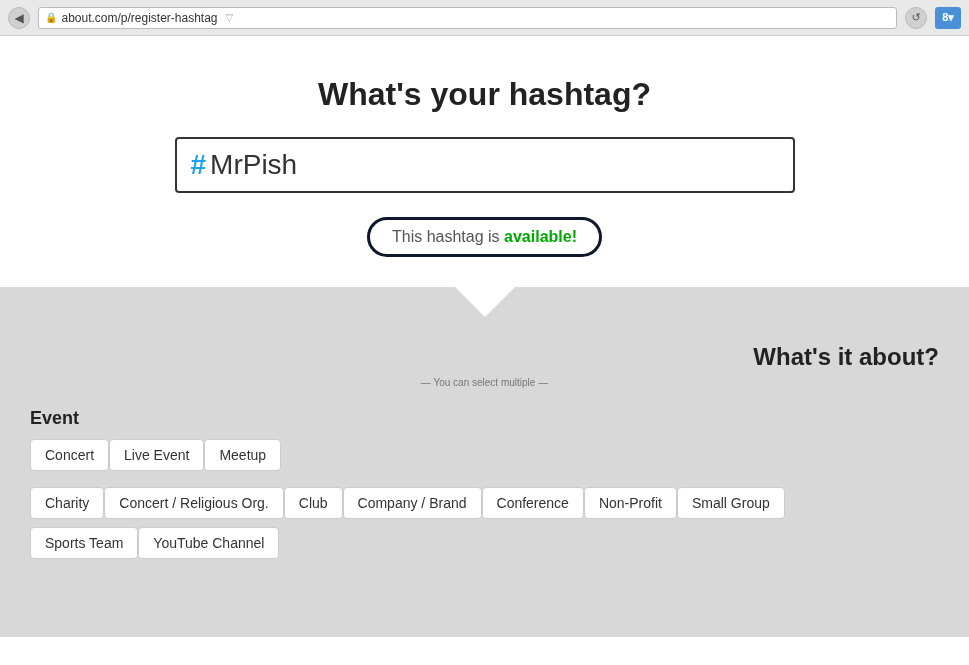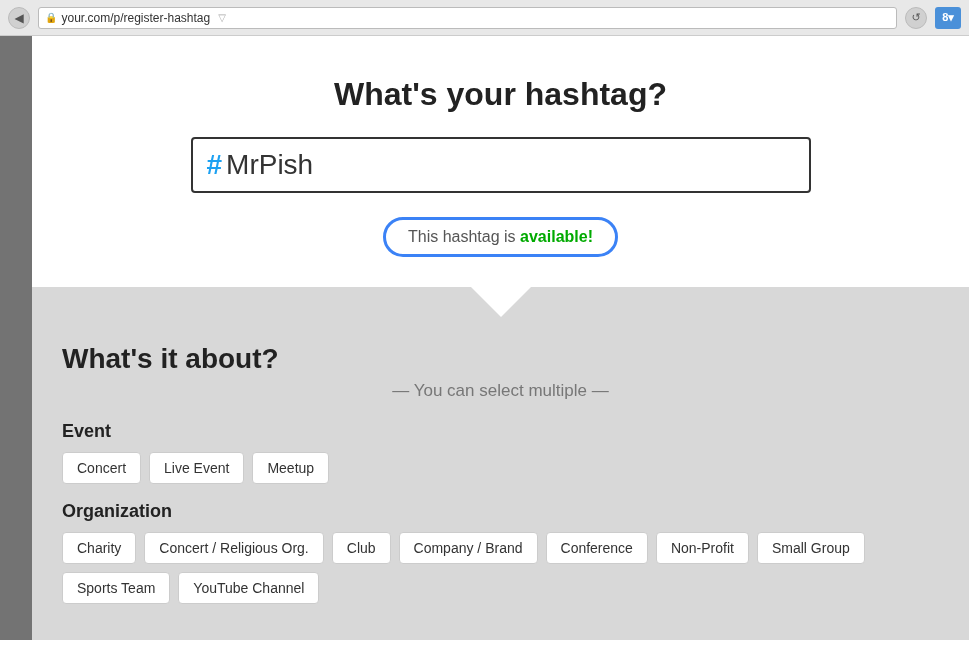--- a/index.html
+++ b/index.html
@@ -63,22 +63,21 @@
       border-radius: 3px;
       color: white;
       font-size: 11px;
       font-weight: bold;
       cursor: pointer;
       display: flex; align-items: center; justify-content: center;
     }
 
     
     .page-content {
-      background: #737373;
-      padding-left: 32px;
+      background: #7dd3fc;
     }
 
     
     .top-section {
       background: #fff;
       padding: 40px 20px 30px;
       display: flex;
       flex-direction: column;
       align-items: center;
     }
@@ -105,21 +104,21 @@
       color: #1da1f2;
       font-weight: bold;
       margin-right: 4px;
     }
     .hashtag-input-text {
       color: #333;
       font-weight: normal;
     }
 
     .availability-badge {
-      border: 3px solid #3b82f6;
+      border: 3px solid #0f172a;
       border-radius: 50px;
       padding: 8px 22px;
       font-size: 16px;
       color: #555;
       display: inline-block;
     }
     .availability-badge .available-word {
       color: #00aa00;
       font-weight: bold;
     }
@@ -137,51 +136,50 @@
     }
 
     
     .bottom-section {
       background: #d8d8d8;
       padding: 10px 30px 20px;
       min-height: 320px;
     }
 
     .section-title {
-      font-size: 28px;
+      font-size: 24px;
       font-weight: bold;
       color: #222;
-      text-align: left;
+      text-align: right;
       margin-bottom: 6px;
       padding-top: 16px;
     }
 
     .section-subtitle {
       text-align: center;
       color: #777;
-      font-size: 17px;
+      font-size: 10px;
       margin-bottom: 20px;
     }
 
     .category-section {
       margin-bottom: 16px;
     }
 
     .category-label {
       font-size: 18px;
       font-weight: bold;
       color: #222;
       margin-bottom: 10px;
       margin-top: 17px;
     }
 
     .tags-row {
       display: flex;
       flex-wrap: wrap;
-      gap: 8px;
       margin-bottom: 8px;
     }
 
     .tag-btn {
       background: #fff;
       border: 1px solid #ccc;
       border-radius: 4px;
       padding: 7px 14px;
       font-size: 14px;
       color: #333;
@@ -189,21 +187,21 @@
       white-space: nowrap;
     }
   </style>
 </head>
 <body>
 
 <div class="browser-chrome">
   <div class="nav-btn">◀</div>
   <div class="address-bar">
     <span class="url-icon">🔒</span>
-    <span class="url-text">your.com/p/register-hashtag</span>
+    <span class="url-text">about.com/p/register-hashtag</span>
     <span style="color:#aaa;font-size:10px;margin-left:4px;">▽</span>
   </div>
   <div class="refresh-btn">↺</div>
   <div class="user-btn">8▾</div>
 </div>
 
 <div class="page-content">
 
   <div class="top-section">
     <h1 class="page-title">What's your hashtag?</h1>
@@ -229,21 +227,20 @@
     <div class="category-section">
       <div class="category-label">Event</div>
       <div class="tags-row">
         <button class="tag-btn">Concert</button>
         <button class="tag-btn">Live Event</button>
         <button class="tag-btn">Meetup</button>
       </div>
     </div>
 
     <div class="category-section">
-      <div class="category-label">Organization</div>
       <div class="tags-row">
         <button class="tag-btn">Charity</button>
         <button class="tag-btn">Concert / Religious Org.</button>
         <button class="tag-btn">Club</button>
         <button class="tag-btn">Company / Brand</button>
         <button class="tag-btn">Conference</button>
         <button class="tag-btn">Non-Profit</button>
         <button class="tag-btn">Small Group</button>
       </div>
       <div class="tags-row">

